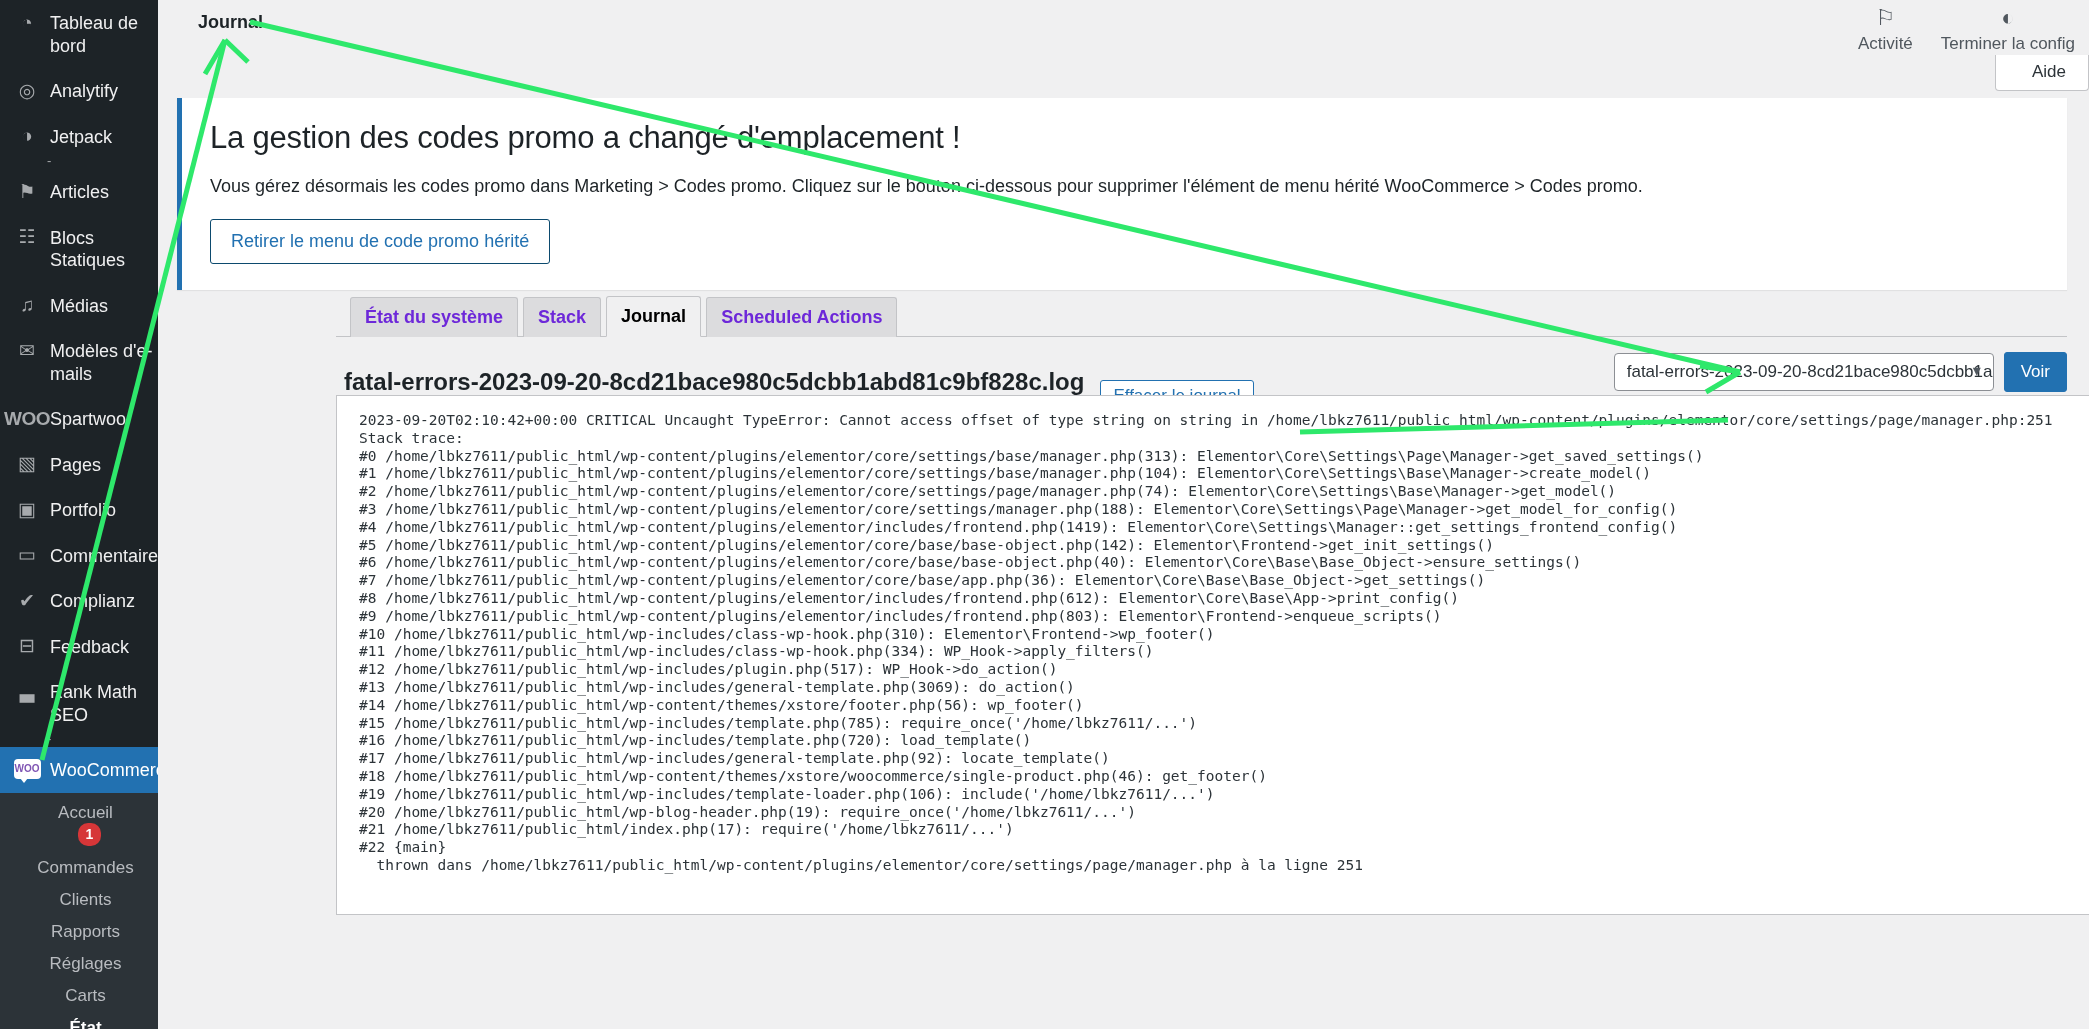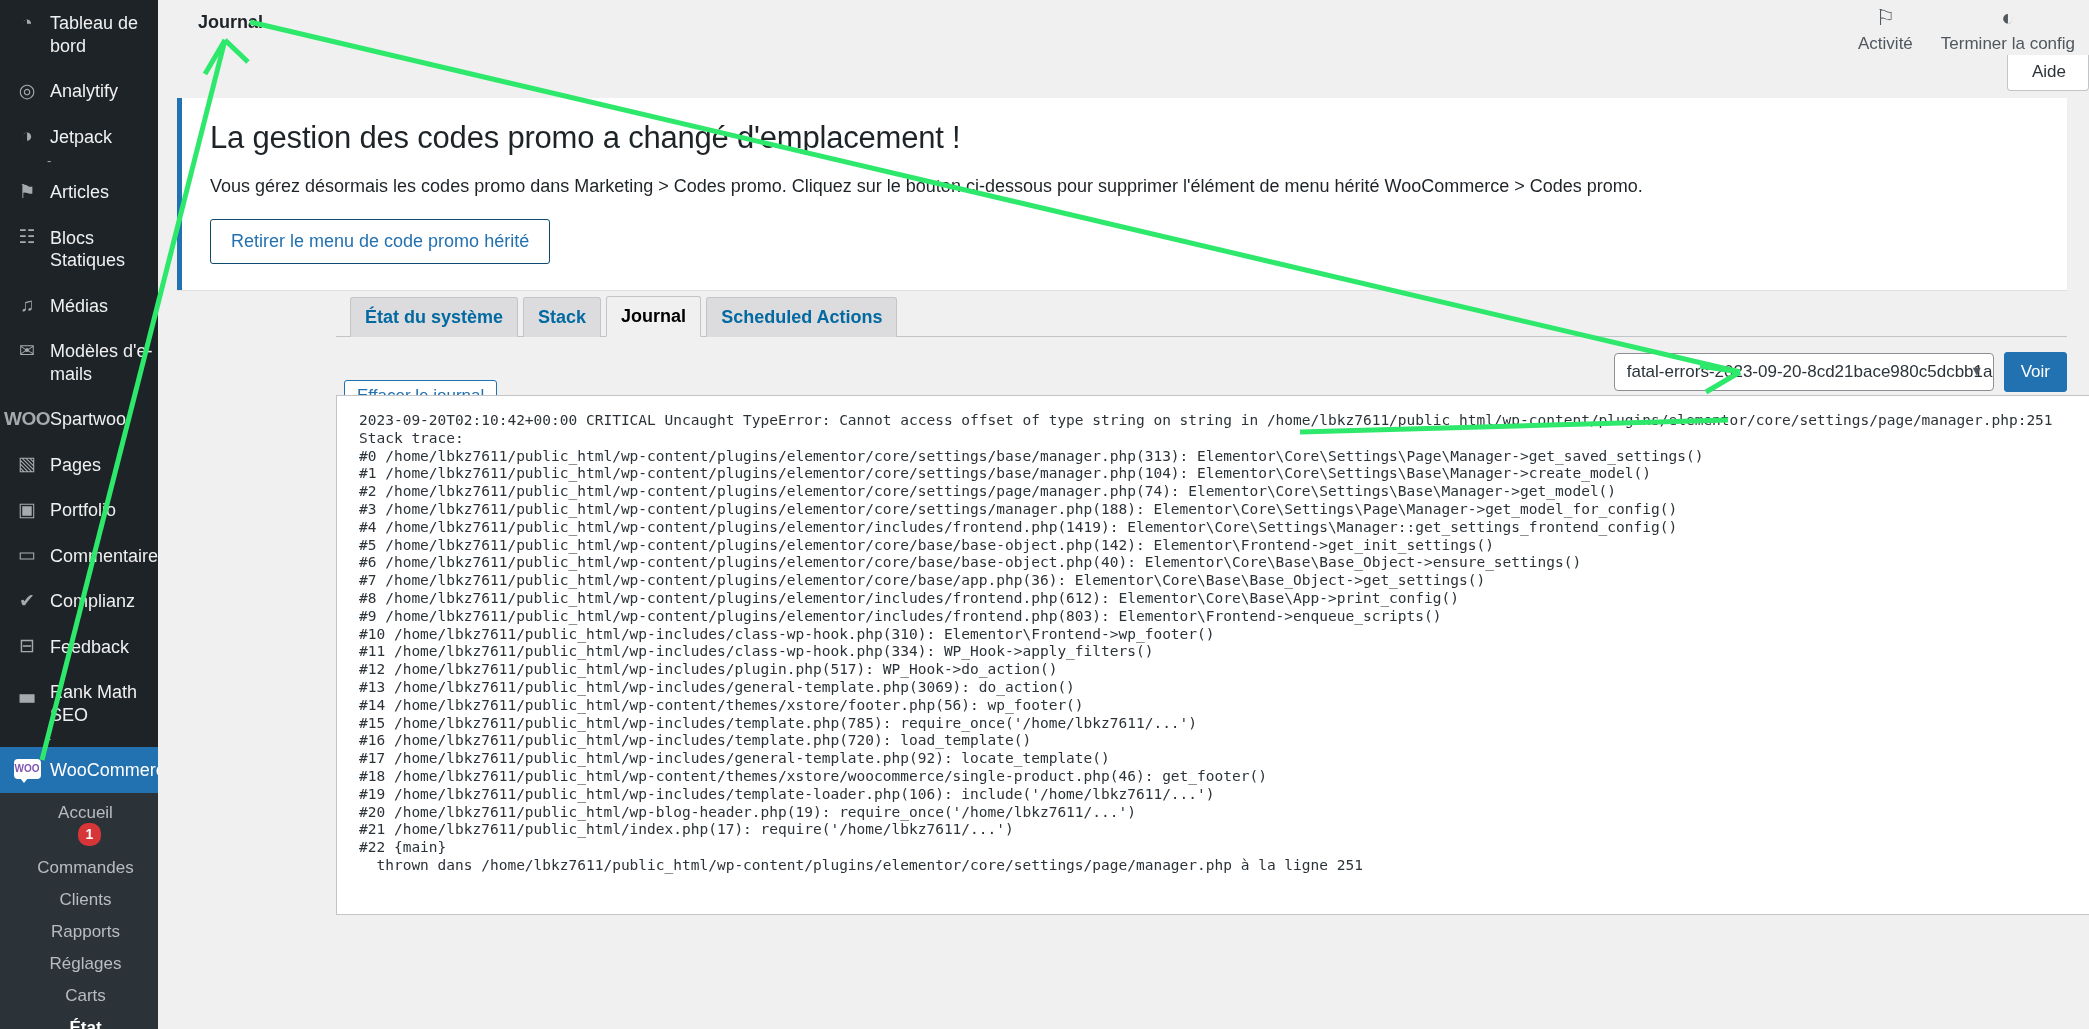--- a/index.html
+++ b/index.html
@@ -88,21 +88,21 @@
     display: flex; flex-direction: column; align-items: center;
     padding: 6px 14px 0 14px; color: #50575e; font-size: 17px;
     min-width: 70px;
   }
   .meta-btn .mb-ico { font-size: 22px; line-height: 24px; margin-bottom: 4px; color:#50575e; }
   .meta-btn .mb-label { white-space: nowrap; }
 
   #help-tab {
     position: absolute; right: 0; top: 55px;
     background: #fff; border: 1px solid #c3c4c7; border-top: none;
-    padding: 7px 22px 8px 24px; font-size: 17px; color: #2c3338;
+    padding: 7px 22px 8px 36px; font-size: 17px; color: #2c3338;
     border-radius: 0 0 4px 4px;
   }
 
   
   #journal-title {
     position: absolute; left: 40px; top: 12px;
     font-size: 18px; font-weight: bold; color: #1d2327;
   }
 
   
@@ -136,21 +136,21 @@
   
   #tabs {
     position: absolute; left: 178px; top: 295px;
     display: flex; align-items: flex-end;
     border-bottom: 1px solid #c3c4c7;
     width: 1731px;
     padding-left: 14px;
   }
   .tab {
     background: #dcdcde; border: 1px solid #c3c4c7; border-bottom: none;
-    color: #0369a1; font-size: 18px; font-weight: bold;
+    color: #6d28d9; font-size: 18px; font-weight: bold;
     padding: 9px 14px 9px 14px;
     margin-right: 5px; position: relative; top: 1px;
     border-radius: 3px 3px 0 0;
   }
   .tab.active {
     background: #f0f0f1; color: #000;
     border-bottom: 1px solid #f0f0f1;
   }
 
   
@@ -332,20 +332,21 @@
     </div>
 
     <div id="tabs">
         <div class="tab"><span>État du système</span></div>
         <div class="tab"><span>Stack</span></div>
         <div class="tab active"><span>Journal</span></div>
         <div class="tab"><span>Scheduled Actions</span></div>
       </div>
 
     <div id="log-head">
+      <div id="log-filename">fatal-errors-2023-09-20-8cd21bace980c5dcbb1abd81c9bf828c.log</div>
       <button class="btn-small">Effacer le journal</button>
     </div>
 
     <div id="log-controls">
       <div class="select-box">
         <span>fatal-errors-2023-09-20-8cd21bace980c5dcbb1abd81c9...</span>
         <span class="chev">▾</span>
       </div>
       <button class="btn-primary">Voir</button>
     </div>

